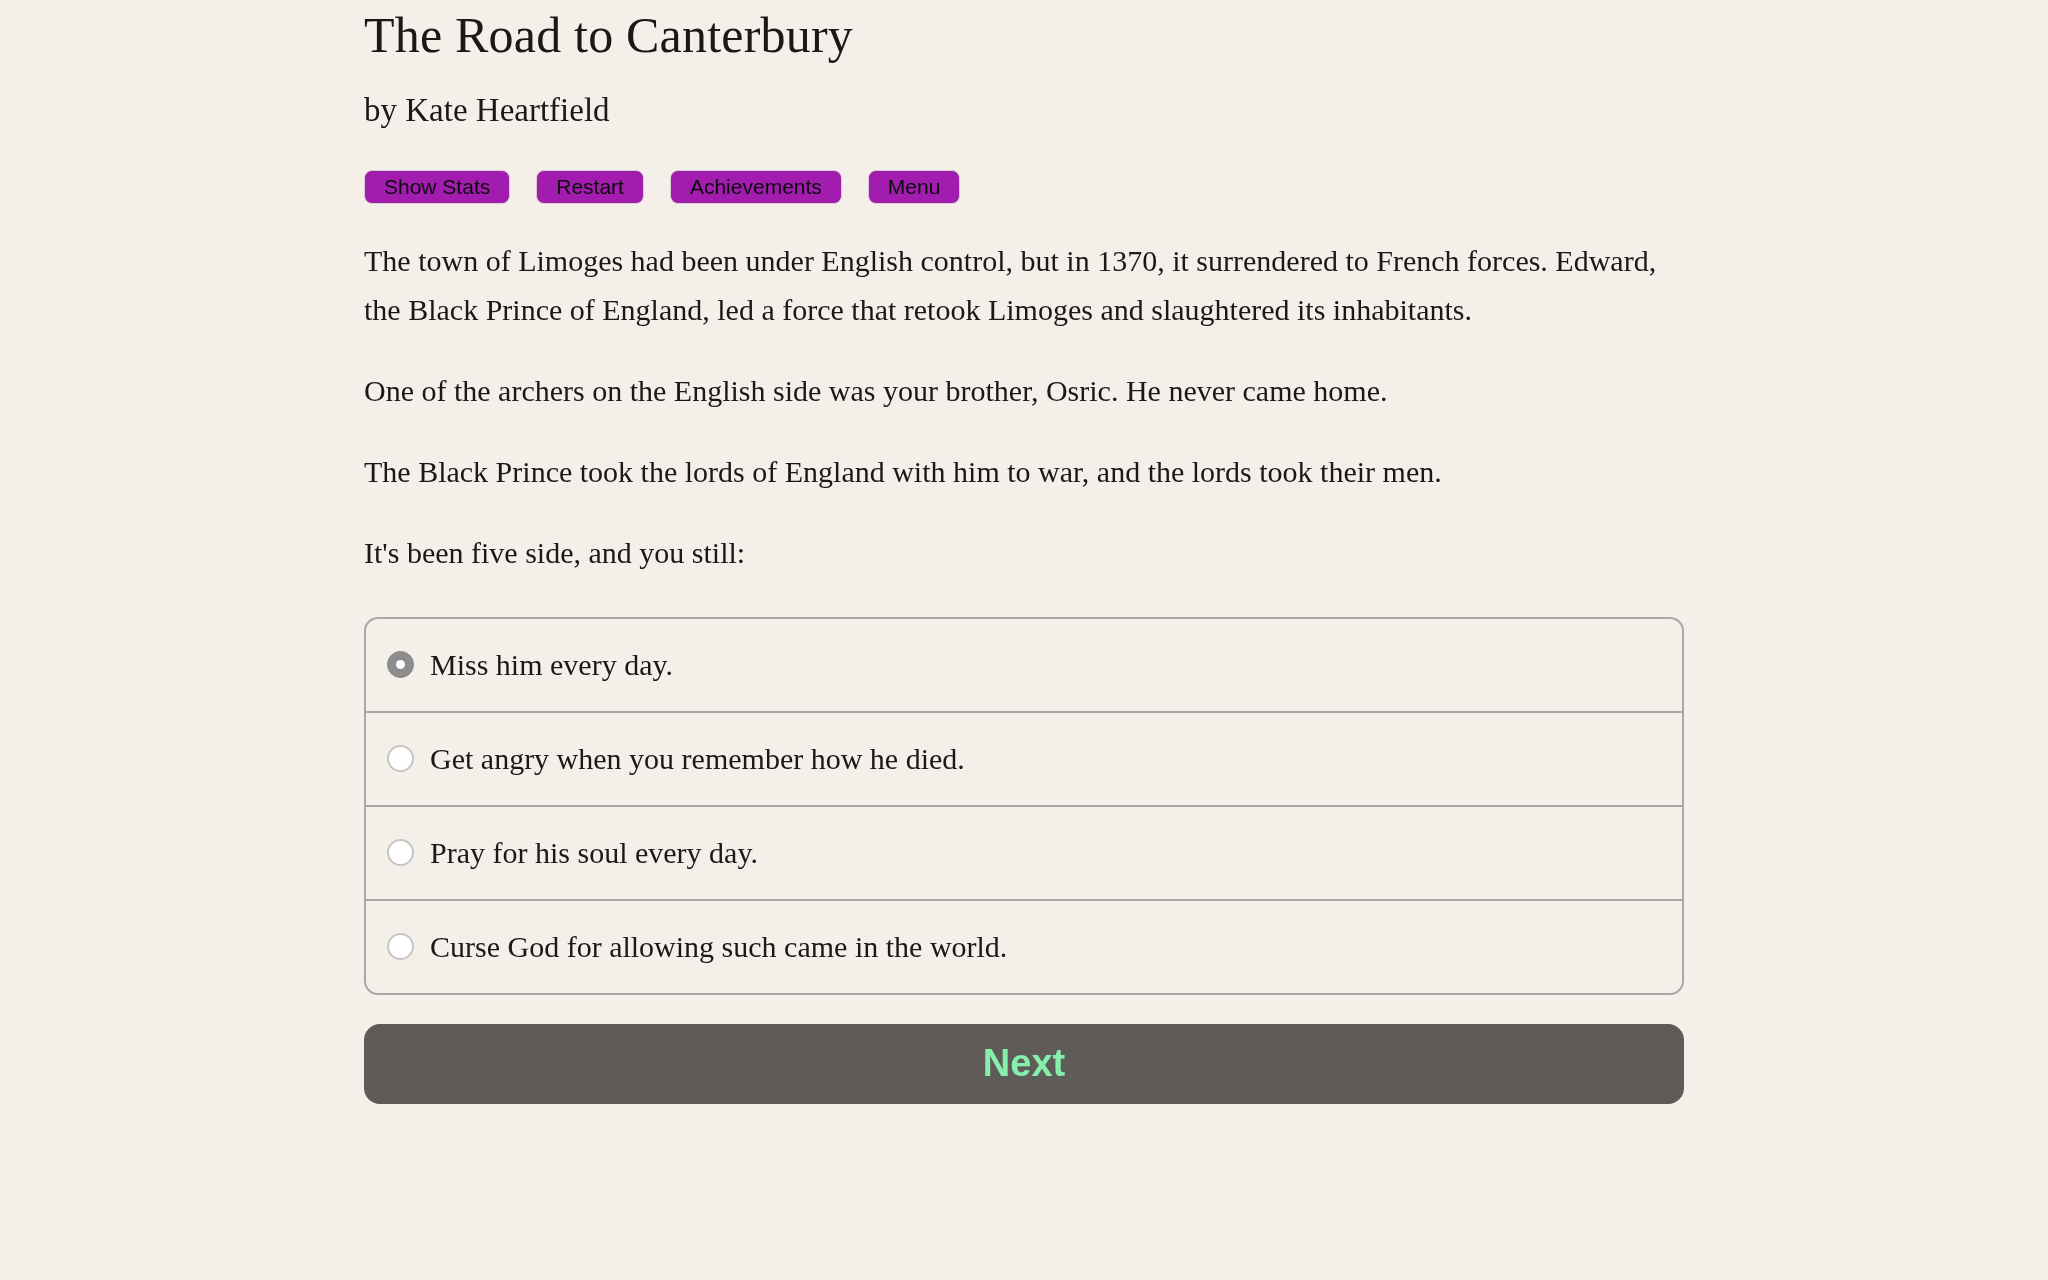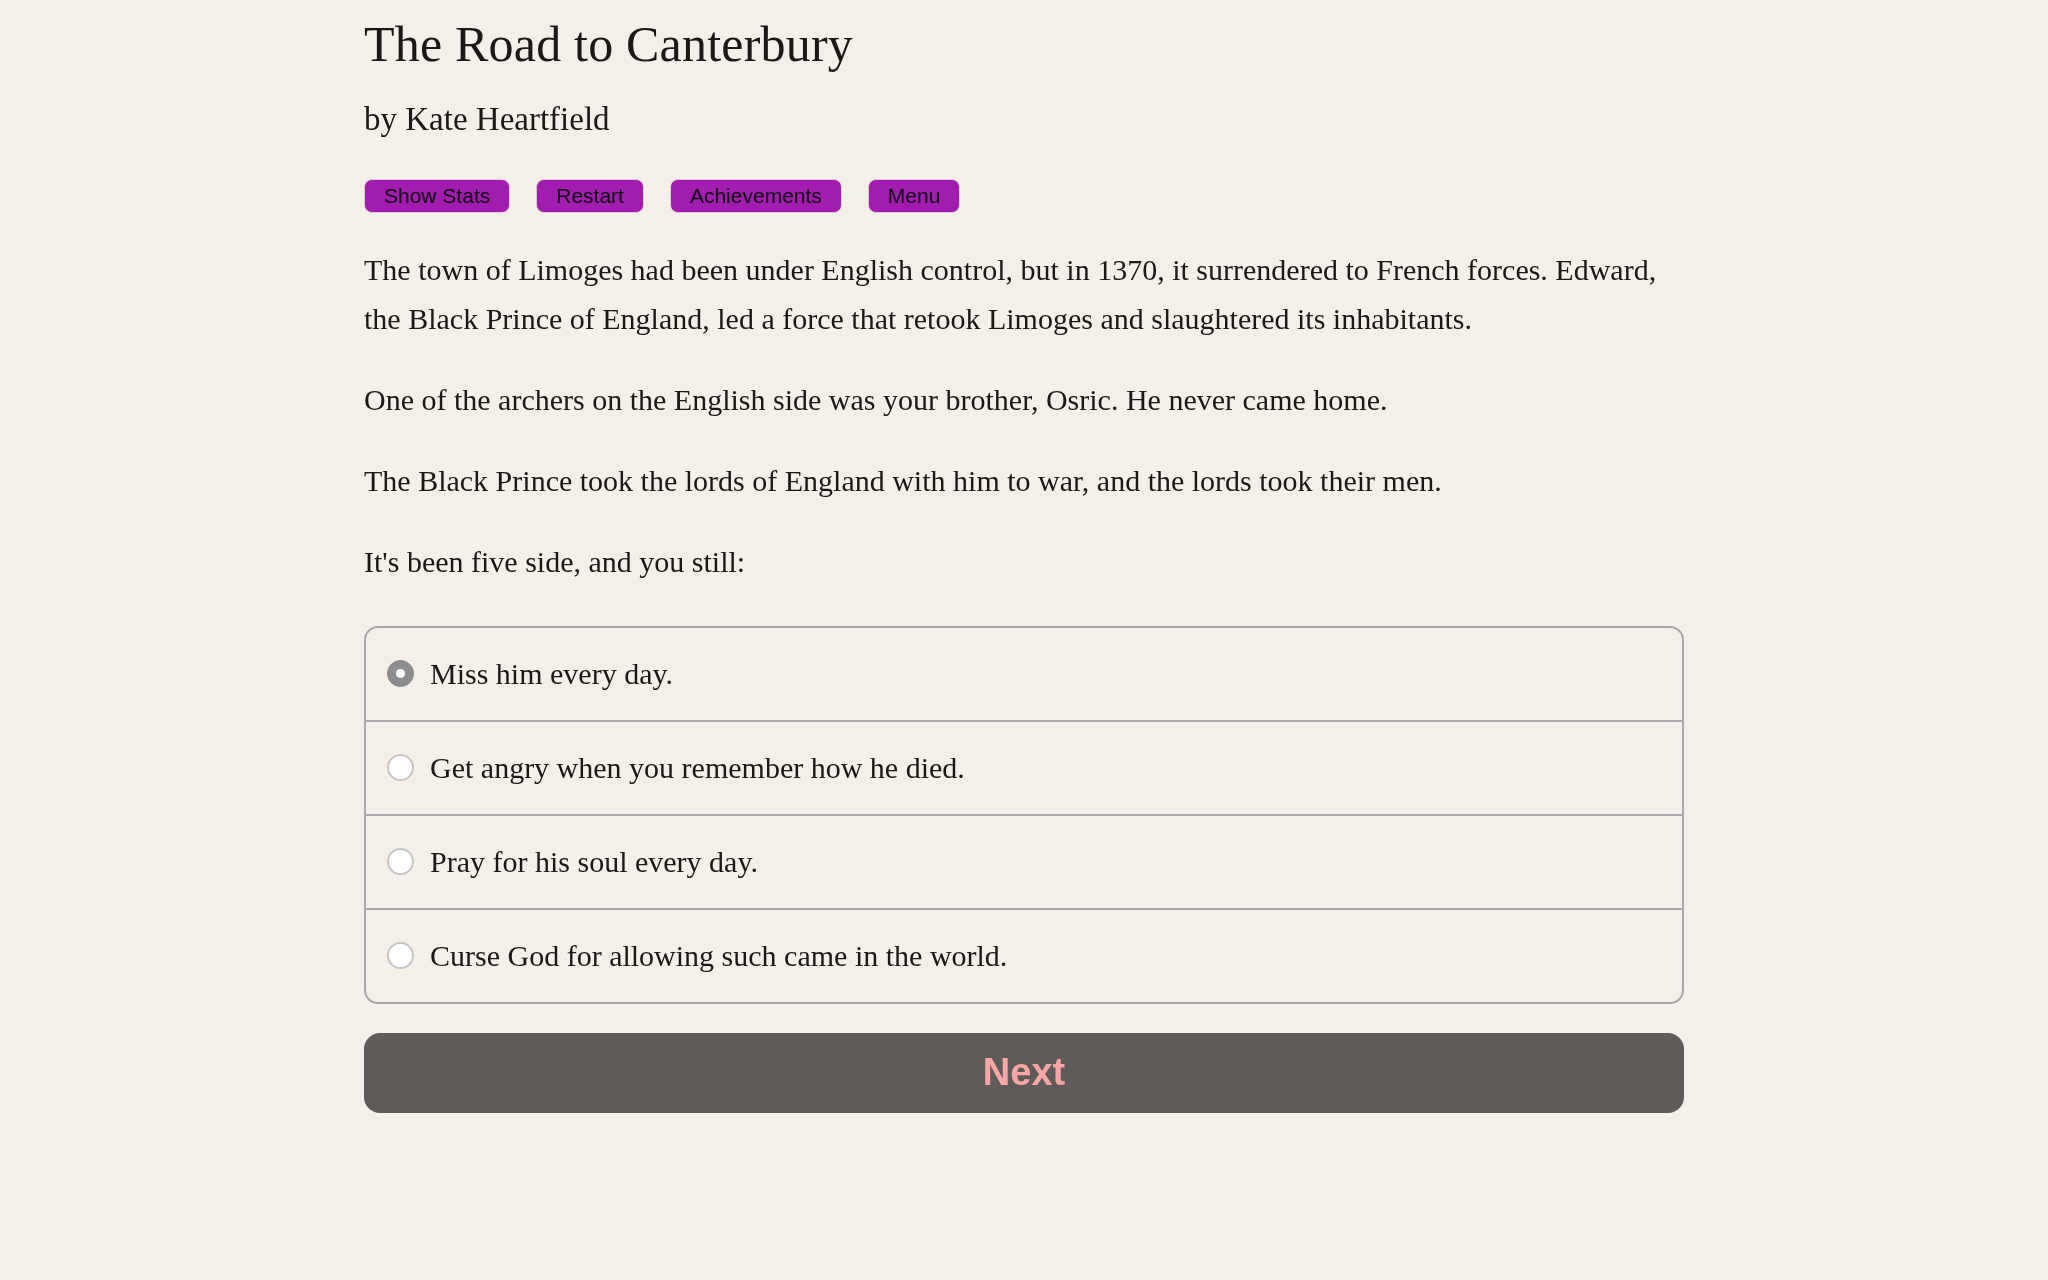--- a/index.html
+++ b/index.html
@@ -7,21 +7,21 @@
     width: 2048px;
     height: 1280px;
     background: #f4efe9;
     color: #1a1916;
     font-family: "Liberation Serif", "DejaVu Serif", serif;
     overflow: hidden;
   }
   .container {
     width: 1320px;
     margin: 0 auto;
-    padding-top: 14px;
+    padding-top: 5px;
   }
   h1.title {
     font-size: 50px;
     font-weight: normal;
     line-height: 1.2;
     margin: 0;
     letter-spacing: 0.2px;
   }
   .byline {
     font-size: 33px;
@@ -142,14 +142,14 @@
       <div class="choice-row" role="radio" aria-checked="false">
     <span class="radio unselected"></span>
     <span class="choice-label">Pray for his soul every day.</span>
   </div>
       <div class="choice-row" role="radio" aria-checked="false">
     <span class="radio unselected"></span>
     <span class="choice-label">Curse God for allowing such came in the world.</span>
   </div>
     </div>
 
-  <button type="button" class="next" style="background: rgb(94, 91, 88); color: #fca5a5;">Next</button>
+  <button type="button" class="next" style="background: rgb(94, 91, 88); color: #86efac;">Next</button>
 </div>
 
 </body></html>

